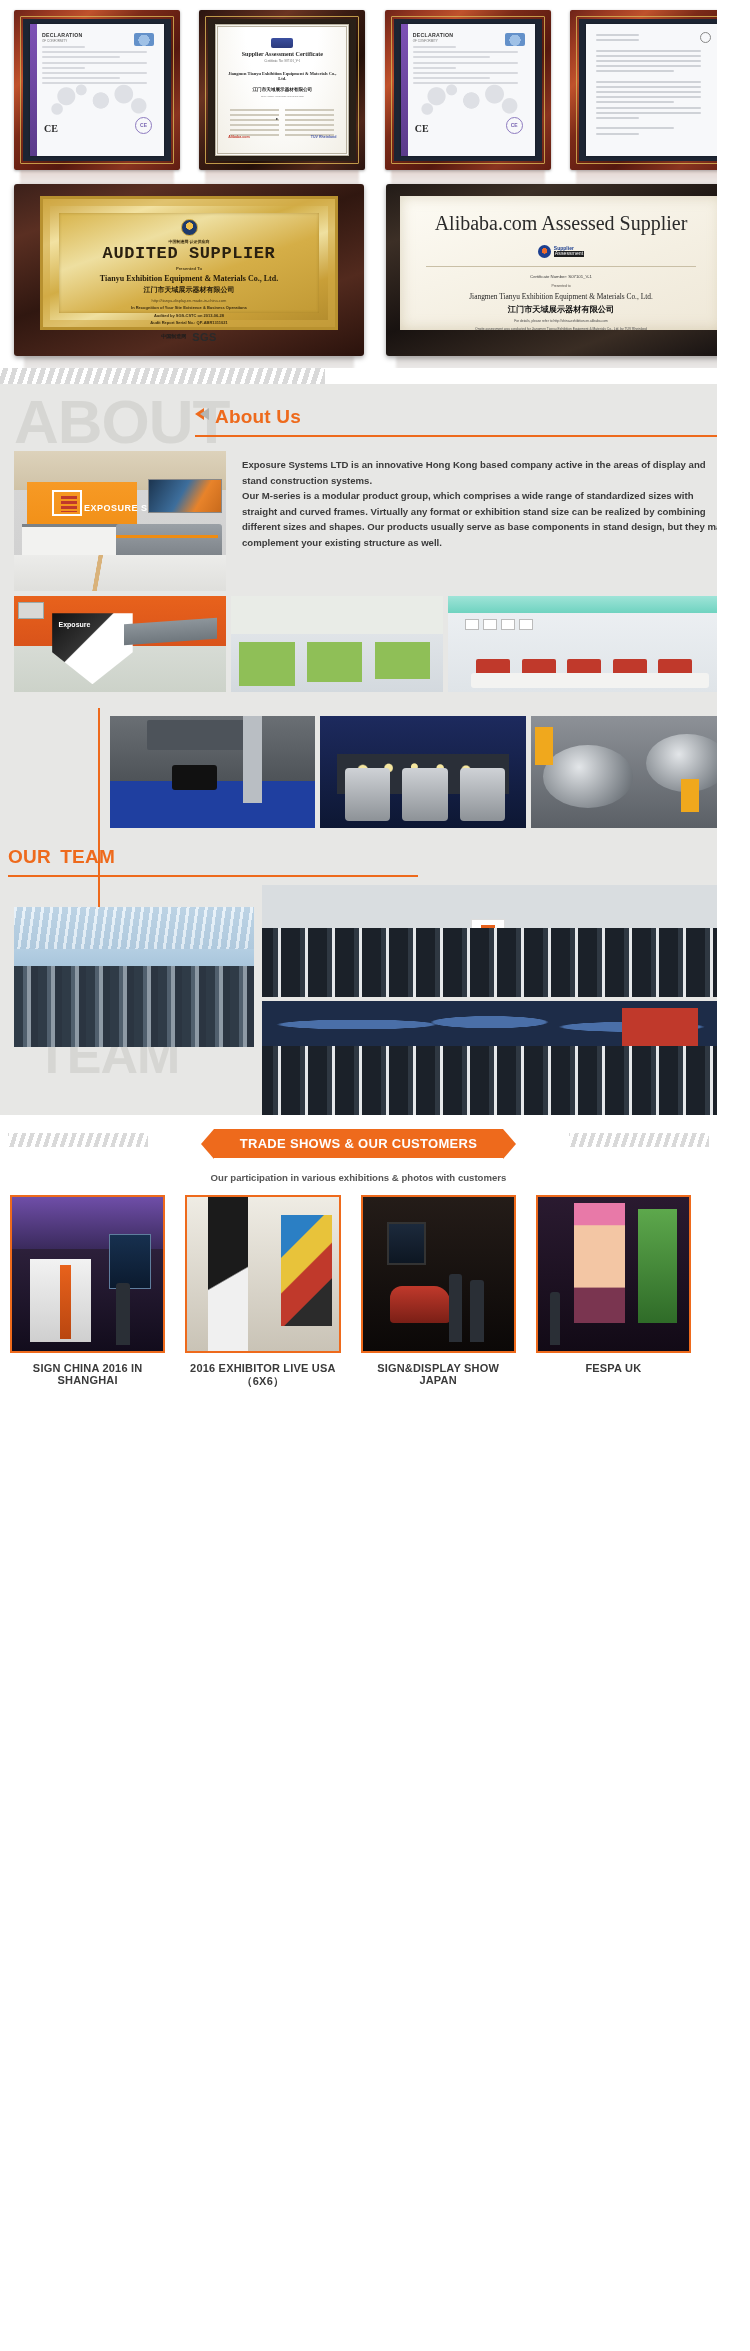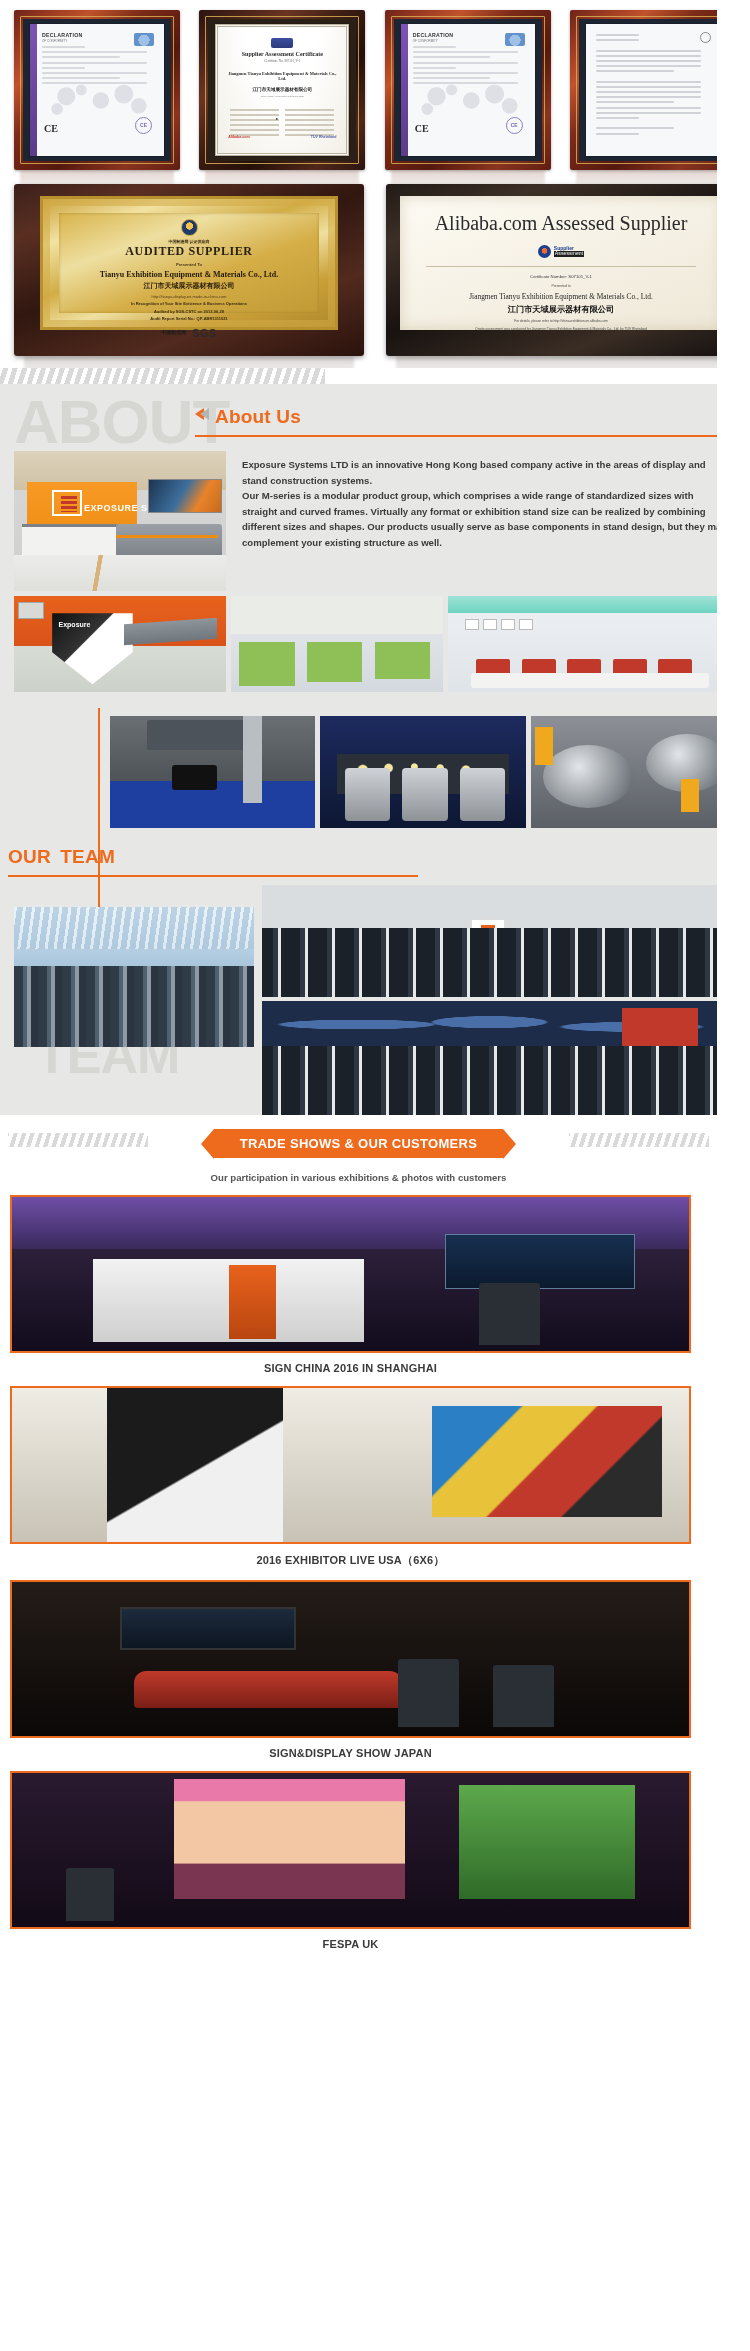--- a/index.html
+++ b/index.html
@@ -149,22 +149,22 @@
     box-shadow: inset 0 0 0 7px rgba(210,170,70,.55);
   }
   .plaque-inner {
     position: absolute; left: 16px; right: 16px; top: 14px; bottom: 14px;
     background: linear-gradient(160deg,#d8b44c 0%, #eedfa0 30%, #d5ae47 60%, #c29a35 100%);
     box-shadow: inset 0 0 3px rgba(140,105,25,.5);
     text-align: center;
     padding-top: 4px;
   }
   .pq-title {
-    font-family: Liberation Serif, serif;
-    font-size: 12px; font-weight: bold; color: #2a2010; letter-spacing: .6px;
+    font-family: Liberation Mono, monospace;
+    font-size: 17px; font-weight: bold; color: #2a2010; letter-spacing: .6px;
   }
   .pq-presented { font-size: 4.2px; color: #4a3a17; font-weight: bold; margin-top: 3px; }
   .pq-company { font-family: "Liberation Serif", serif; font-size: 8px; color: #241b0a; margin-top: 3px; font-weight: bold; }
   .pq-cn { font-size: 7px; color: #241b0a; margin-top: 2px; font-weight: bold; }
   .pq-url { font-size: 4px; color: #4f3f1a; margin-top: 3px; }
   .pq-line { font-size: 4px; color: #3a2c10; margin-top: 2.5px; font-weight: bold; }
   .pq-logos { display: flex; justify-content: center; align-items: center; gap: 6px; margin-top: 6px; }
   .pq-mic { font-size: 6px; font-weight: bold; color: #c0241b; line-height: 1.05; }
   .pq-mic span { display:block; font-size:5px; color:#1d1d1d;}
   .pq-sgs { font-size: 11px; font-weight: bold; color: #2a2a2a; letter-spacing: .5px; }
@@ -387,21 +387,21 @@
   }
   .shows-banner::before, .shows-banner::after {
     content:""; position:absolute; top:0; width:0; height:0;
     border-top: 15px solid transparent; border-bottom: 15px solid transparent;
   }
   .shows-banner::before { left:-13px; border-right: 13px solid #ee6a1c; }
   .shows-banner::after  { right:-13px; border-left: 13px solid #ee6a1c; }
   .shows-sub {
     text-align: center; font-size: 9.6px; color: #555; margin-top: 14px; font-weight: bold;
   }
-  .shows-grid { display: grid; grid-template-columns: 1fr; gap: 8px 20px;
+  .shows-grid { display: grid; grid-template-columns: 1fr 1fr 1fr 1fr; gap: 8px 20px;
                 padding: 12px 26px 0 10px; }
   .show-cell { }
   .show-img { width: 100%; height: 158px; border: 2px solid #ee6a1c; position: relative; overflow: hidden; }
   .show-cap { text-align: center; font-size: 11px; font-weight: bold; color: #3a3a3a;
               padding: 9px 0 4px 0; letter-spacing: .2px; }
   .s1 { background: linear-gradient(#3a2a4a,#120c1c); }
   .s2 { background: linear-gradient(#d8d2c8,#8d867c); }
   .s3 { background: linear-gradient(#241c18,#0b0807); }
   .s4 { background: linear-gradient(#2a1a30,#120a16); }
   .si-purple { position:absolute; left:0; right:0; top:0; height:34%;

